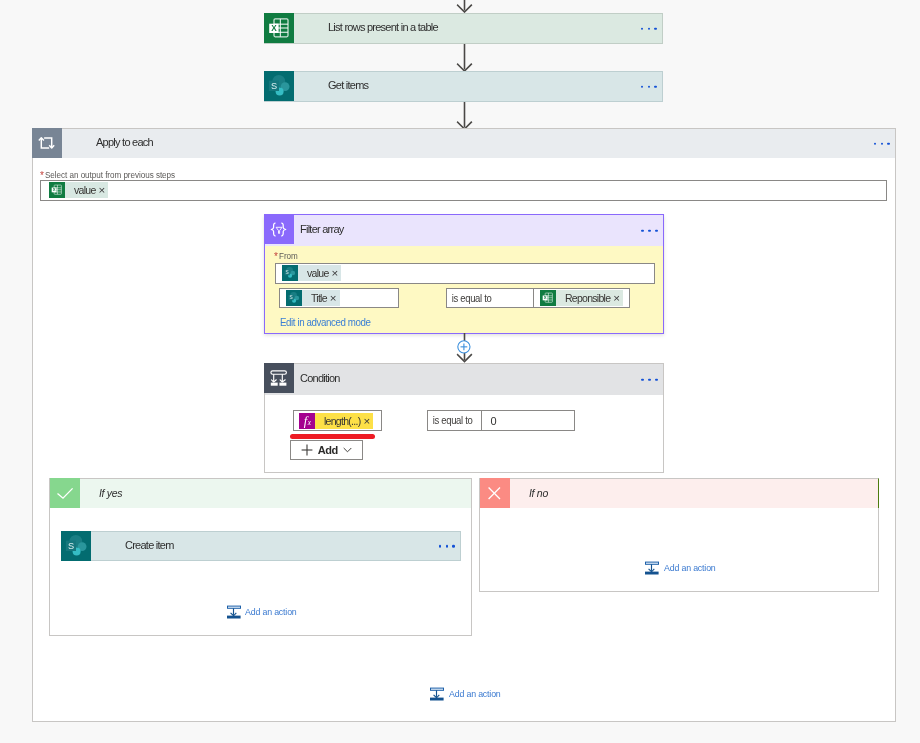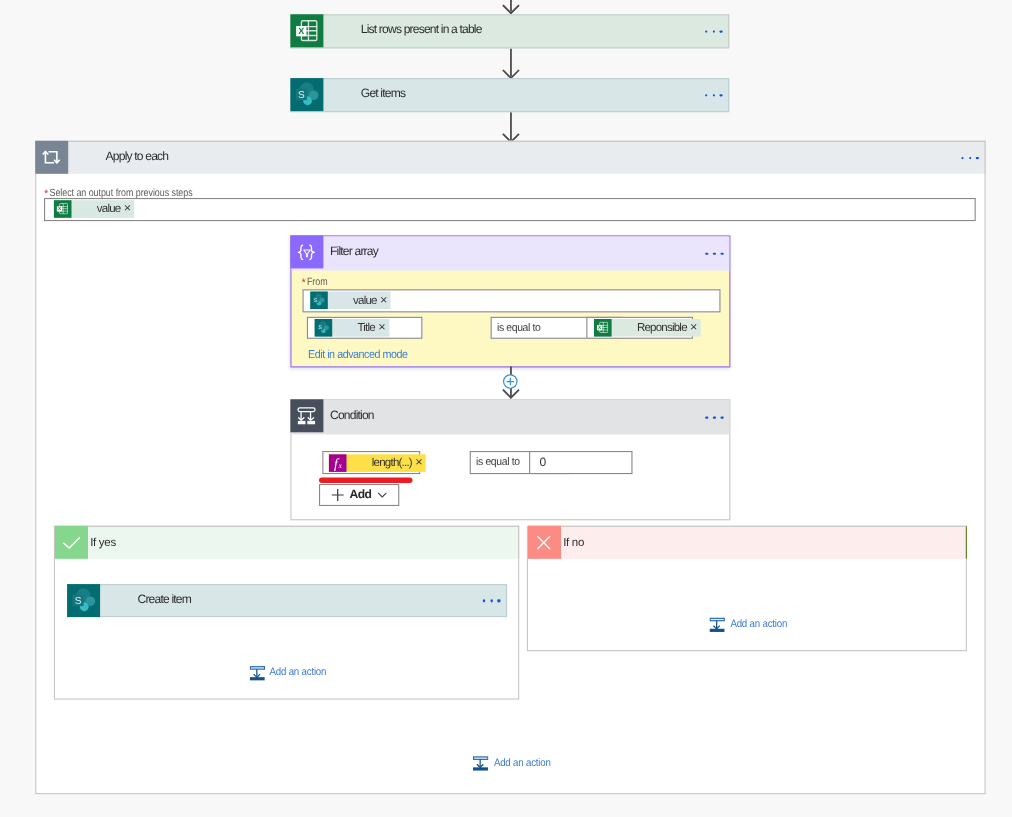--- a/index.html
+++ b/index.html
@@ -26,36 +26,36 @@
   .scope{position:absolute;background:#fff;border:1px solid #c8c6c4;box-sizing:border-box;}
 
   .req-label{font-size:9.6px;color:#5d5b59;letter-spacing:-0.05px;display:inline-block;
              transform:scaleX(0.845);transform-origin:left;position:relative;top:-2px;}
   .req-star{color:#c2423c;font-size:10px;position:relative;top:-1px;margin-right:1.5px;}
 
   .inputbox{position:absolute;box-sizing:border-box;border:1px solid #8a8886;background:#fff;}
 
   .token{display:inline-flex;align-items:center;height:16px;vertical-align:middle;}
   .token-icon{width:16px;height:16px;flex:0 0 16px;display:flex;align-items:center;justify-content:center;overflow:hidden;}
-  .token-label{font-size:10.5px;padding:0 3px 0 23px;line-height:16px;color:#363432;letter-spacing:-0.72px;}
+  .token-label{font-size:10.5px;padding:0 3px 0 9px;line-height:16px;color:#363432;letter-spacing:-0.72px;}
   .token-x{font-size:11.5px;color:#39383a;padding-right:3px;line-height:16px;font-weight:300;}
 
   .linkbtn{color:#3a7fd5;font-size:10.5px;cursor:pointer;letter-spacing:-0.45px;display:inline-block;transform:scaleX(0.93);transform-origin:left;}
 
   .dropdown{position:absolute;box-sizing:border-box;border:1px solid #8a8886;background:#fff;
             display:flex;align-items:center;margin-left:40px;}
   .dropdown-text{font-size:10px;color:#3f3d3b;padding-left:5px;letter-spacing:-0.35px;display:inline-block;transform:scaleX(0.95);transform-origin:left;}
   .chev{position:absolute;right:5.5px;top:50%;transform:translateY(-50%);}
 
   .addbtn{position:absolute;box-sizing:border-box;border:1px solid #8a8886;background:#fff;
           display:flex;align-items:center;justify-content:center;gap:5px;}
   .addbtn-text{font-size:11px;color:#2b2a29;font-weight:bold;letter-spacing:-0.55px;}
 
   .branch{position:absolute;background:#fff;border:1px solid #c8c6c4;box-sizing:border-box;}
-  .branch-title{font-size:10.5px;color:#2e2e2e;padding-left:2px;display:flex;align-items:center;letter-spacing:-0.3px;position:relative;top:-1px;}
+  .branch-title{font-size:10.5px;color:#2e2e2e;padding-left:19px;display:flex;align-items:center;letter-spacing:-0.3px;position:relative;top:-1px;font-style:italic;}
 
   .addaction{position:absolute;display:flex;align-items:center;gap:4.5px;}
   .addaction-text{font-size:9.8px;color:#3b7ad0;letter-spacing:-0.2px;line-height:1;display:inline-block;transform:scaleX(0.9);transform-origin:left;}
 
   .errbar{position:absolute;background:#ee1b24;border-radius:3px;}
 </style>
 </head>
 <body>
 
 <svg width="0" height="0" style="position:absolute" aria-hidden="true">
@@ -257,21 +257,21 @@
       <span class="token-icon" style="background:#036c70;">
         <svg width="16" height="16">
             <use href="#ic-sp" width="16" height="16"></use>
           </svg>
       </span>
       <span class="token-label">value</span>
       <span class="token-x">×</span>
     </div>
   </div>
 
-  <div class="inputbox" style="left:14px;top:73px;width:105px;height:20px;">
+  <div class="inputbox" style="left:14px;top:73px;width:120px;height:20px;">
     <div class="token" style="margin:1px 0 0 6px;background:#d8e6e7;">
       <span class="token-icon" style="background:#036c70;">
         <svg width="16" height="16">
             <use href="#ic-sp" width="16" height="16"></use>
           </svg>
       </span>
       <span class="token-label">Title</span>
       <span class="token-x">×</span>
     </div>
   </div>

